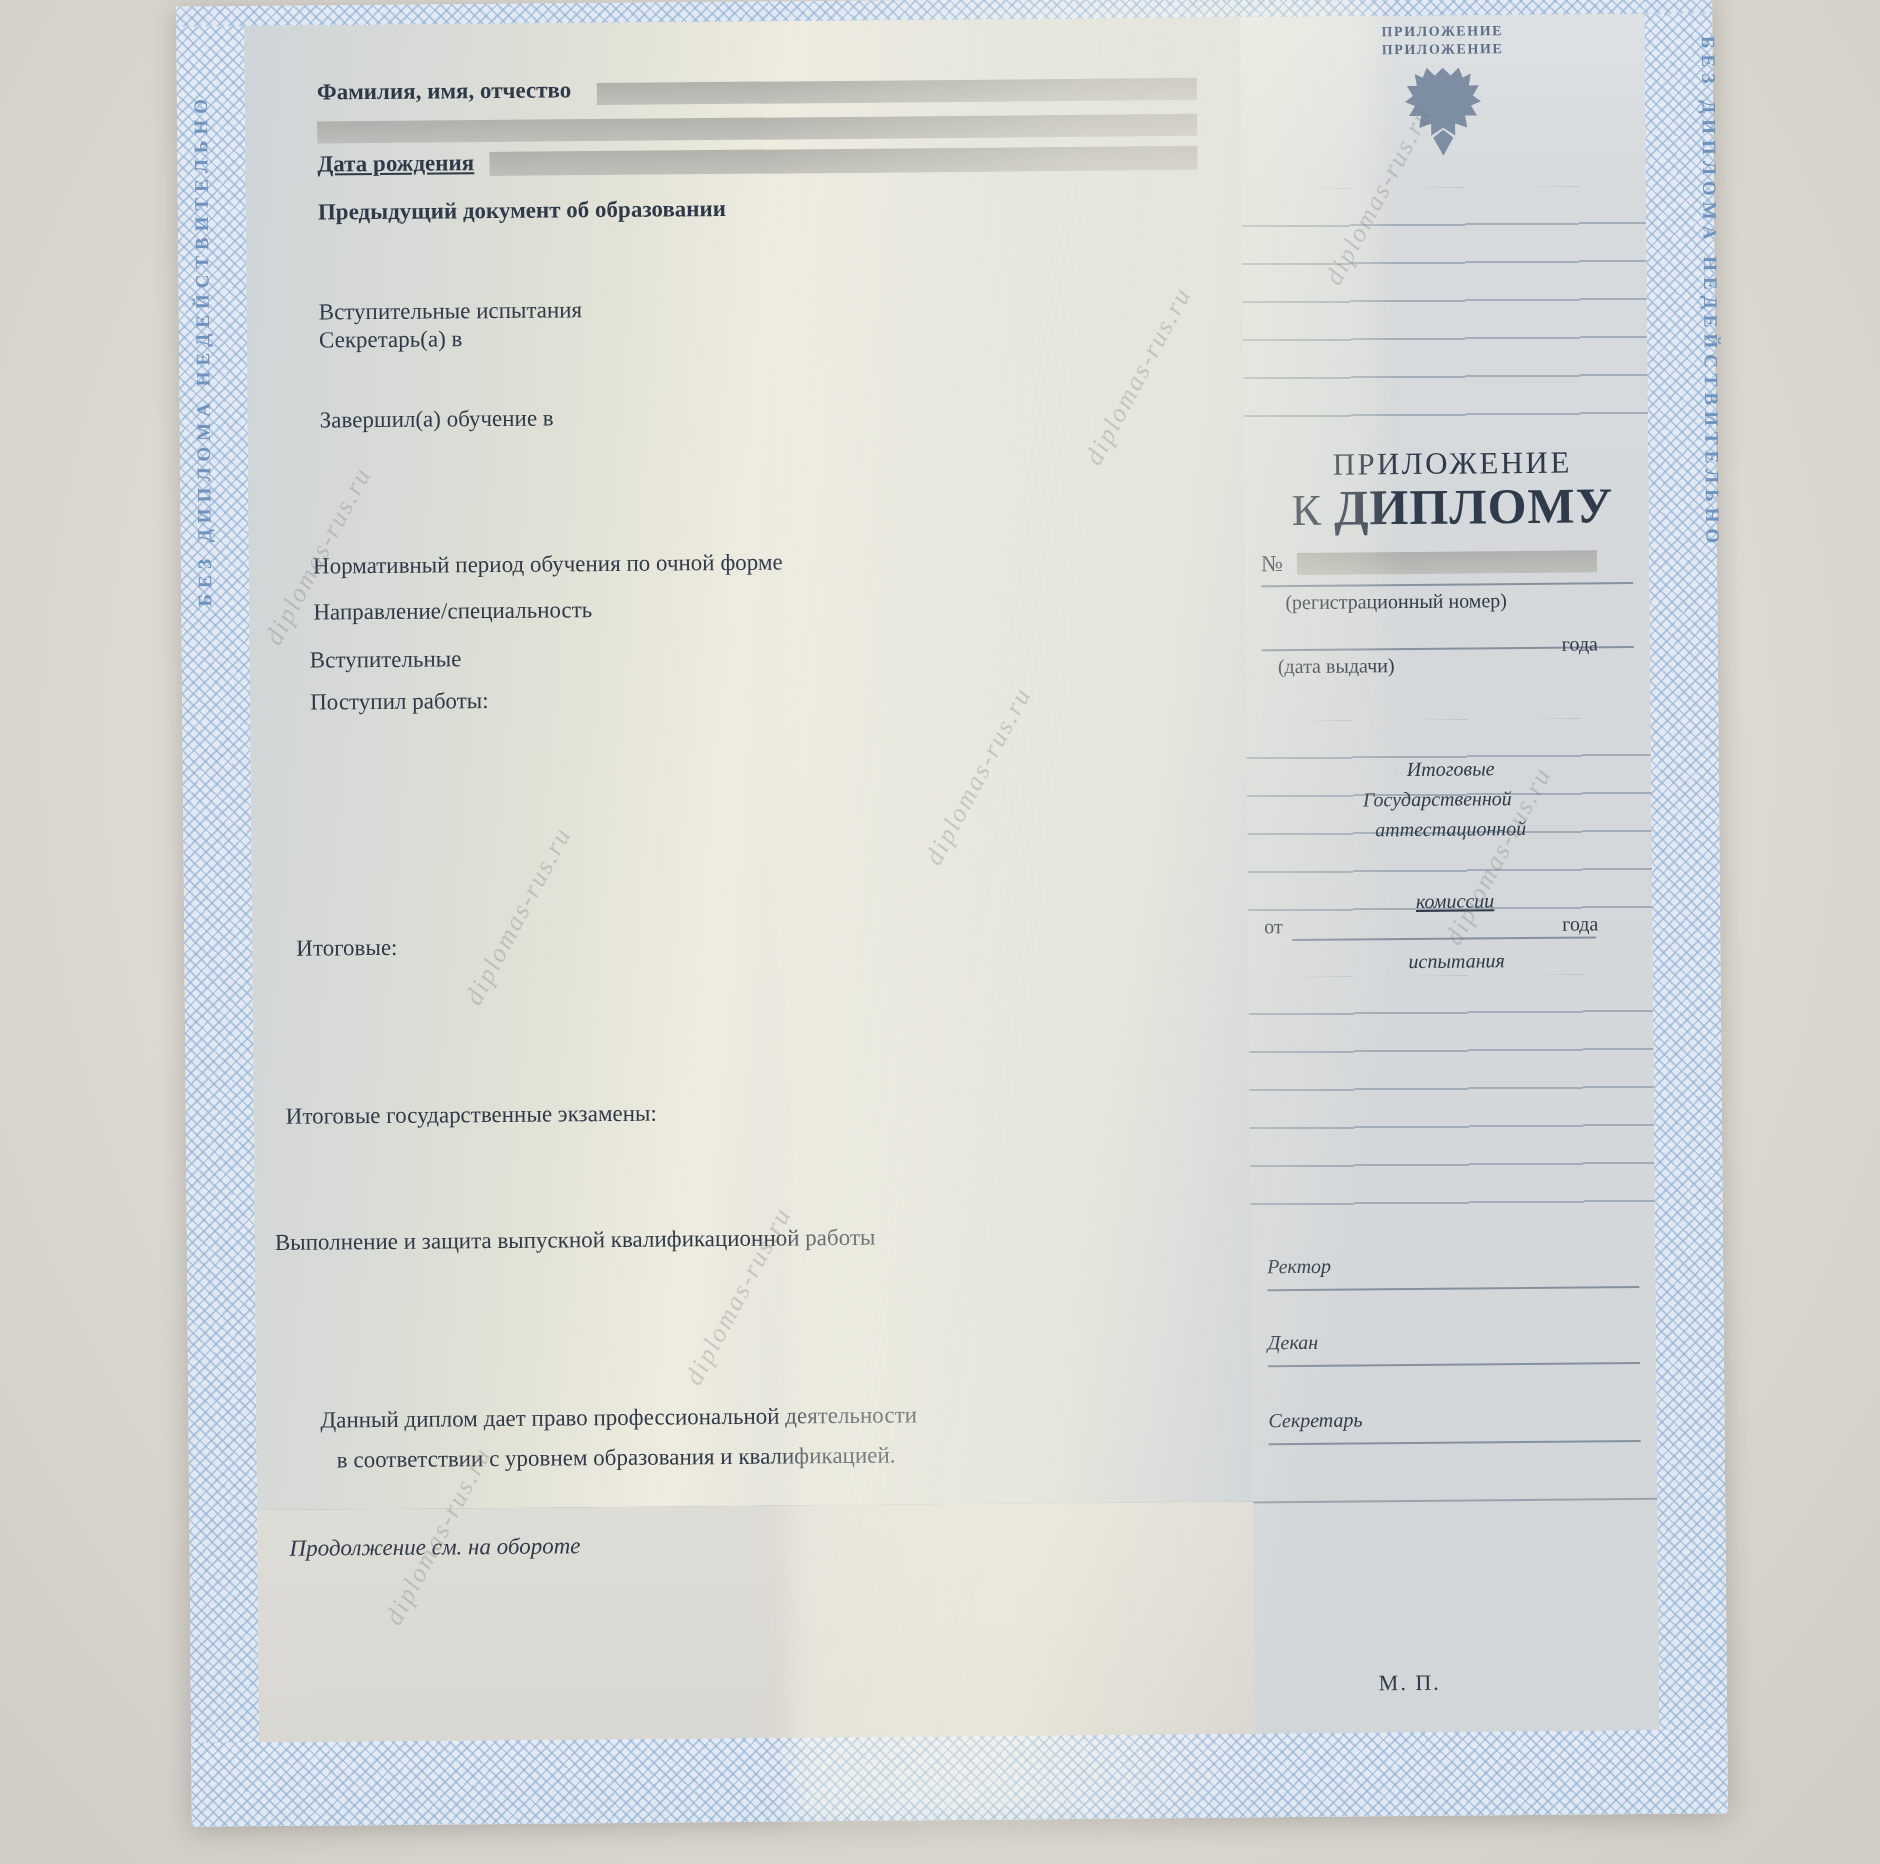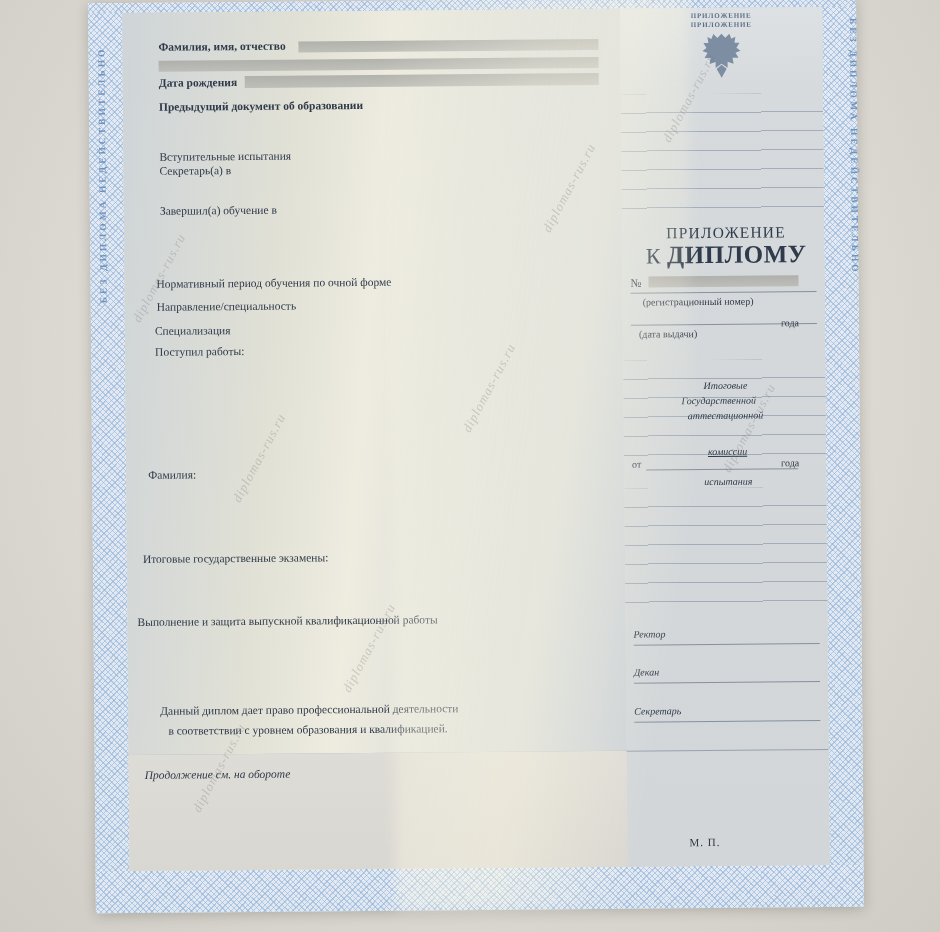--- a/index.html
+++ b/index.html
@@ -310,36 +310,36 @@
       <div class="lbl small ital" style="left:506px; top:658px;">Декан</div>
       <div class="rule" style="left:506px; top:674px; width:186px;"></div>
 
       <div class="lbl small ital" style="left:506px; top:697px;">Секретарь</div>
       <div class="rule" style="left:506px; top:713px; width:186px;"></div>
 
       <div class="lbl bold" style="left:36px; top:28px;">Фамилия, имя, отчество</div>
       <div class="fillbar" style="left:176px; top:30px; width:300px; height:11px;"></div>
       <div class="fillbar" style="left:36px;  top:48px; width:440px; height:11px;"></div>
 
-      <div class="lbl bold" style="left:36px; top:64px;">Дата рождения</div>
+      <div class="lbl bold" style="left:36px; top:64px;text-decoration:underline;">Дата рождения</div>
       <div class="fillbar" style="left:122px; top:64px; width:354px; height:12px;"></div>
 
       <div class="lbl bold" style="left:36px; top:88px;">Предыдущий документ об образовании</div>
 
       <div class="lbl" style="left:36px; top:138px;">Вступительные испытания</div>
       <div class="lbl" style="left:36px; top:152px;">Секретарь(а) в</div>
 
       <div class="lbl" style="left:36px; top:192px;">Завершил(а) обучение в</div>
 
       <div class="lbl" style="left:32px; top:265px;">Нормативный период обучения по очной форме</div>
       <div class="lbl" style="left:32px; top:288px;">Направление/специальность</div>
-      <div class="lbl" style="left:30px; top:312px;">Специализация</div>
+      <div class="lbl" style="left:30px; top:312px;">Вступительные</div>
       <div class="lbl" style="left:30px; top:333px;">Поступил работы:</div>
 
-      <div class="lbl" style="left:22px; top:456px;">Фамилия:</div>
+      <div class="lbl" style="left:22px; top:456px;">Итоговые:</div>
 
       <div class="lbl" style="left:16px; top:540px;">Итоговые государственные экзамены:</div>
 
       <div class="lbl" style="left:10px; top:603px;">Выполнение и защита выпускной квалификационной работы</div>
 
       <div class="lbl" style="left:32px; top:692px;">Данный диплом дает право профессиональной деятельности</div>
       <div class="lbl" style="left:40px; top:712px;">в соответствии с уровнем образования и квалификацией.</div>
 
       <div class="strip-sep"></div>
       <div class="bottom-strip">

